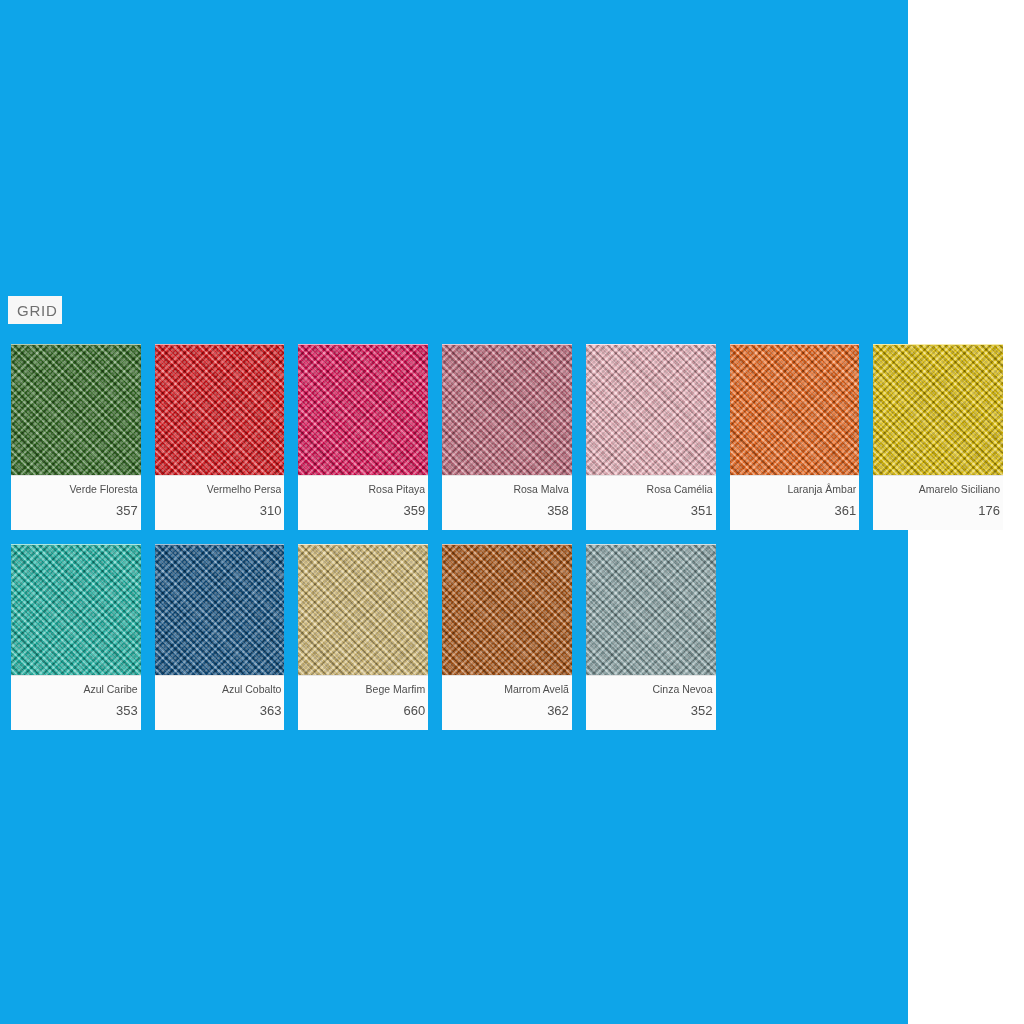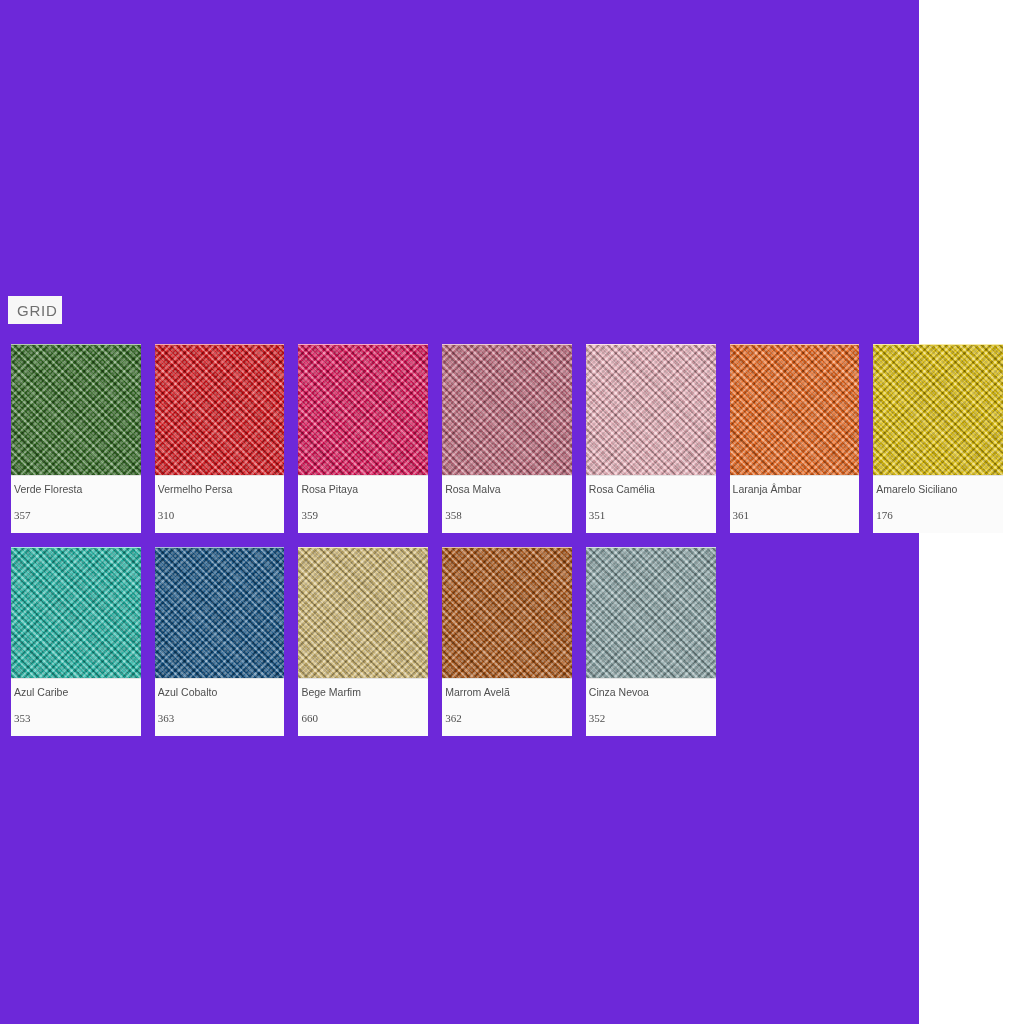--- a/index.html
+++ b/index.html
@@ -9,22 +9,21 @@
     height: 1024px;
     background: #ffffff;
     font-family: "Liberation Sans", sans-serif;
     overflow: hidden;
   }
 
   #page {
     position: relative;
     width: 908px;
     height: 1024px;
-    background: #6d28d9;
-    padding-left: 11px;
+    background: #0ea5e9;
   }
 
   
   .section-header {
     position: absolute;
     left: 8px;
     top: 296px;
     width: 54px;
     height: 28px;
     background: #f7f7f7;
@@ -114,37 +113,36 @@
     display: block;
     font-size: 10.5px;
     color: #4e4e4e;
     line-height: 1.35;
     white-space: nowrap;
     overflow: hidden;
     text-overflow: ellipsis;
   }
   .swatch-code {
     display: block;
-    font-size: 11px;
+    font-size: 13px;
     color: #4e4e4e;
     line-height: 1.45;
-    margin-top: 12px;
-    font-family: Liberation Serif, serif;
+    margin-top: 6px;
   }
 </style>
 </head>
 <body>
 
 <div id="page">
 
   <div class="section-header">
     <span class="section-header-title">GRID</span>
   </div>
 
-  <div class="swatch-grid" id="swatch-grid" style="grid-template-columns: repeat(7, 1fr);">
+  <div class="swatch-grid" id="swatch-grid" style="grid-template-columns: repeat(7, 1fr); text-align: right;">
       <div class="swatch-card">
         <div class="swatch-image" style="background-color: rgb(47, 107, 31);">
           <div class="weave"></div>
         </div>
         <div class="swatch-label">
           <span class="swatch-name">Verde Floresta</span>
           <span class="swatch-code">357</span>
         </div>
       </div>
       <div class="swatch-card">

